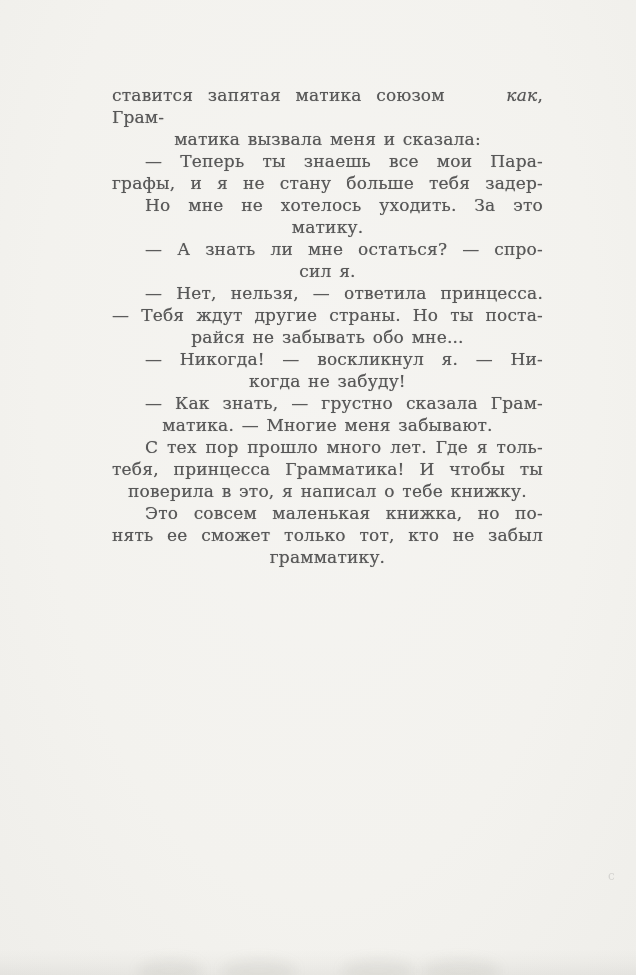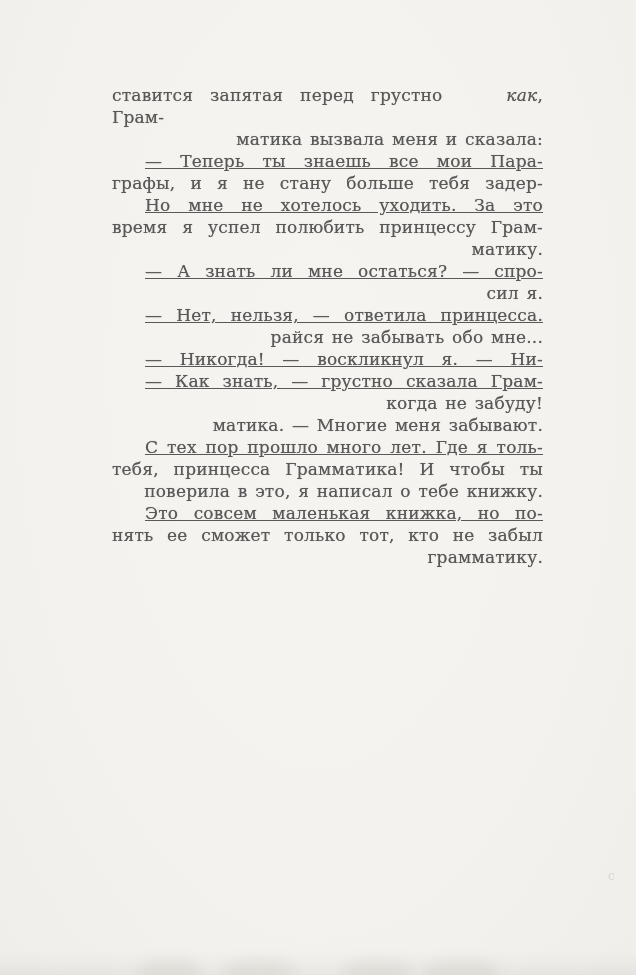--- a/index.html
+++ b/index.html
@@ -21,30 +21,29 @@
     top: 84px;
     width: 431px;
     font-size: 17px;
     line-height: 22px;
     color: #585858;
     letter-spacing: 0.2px;
     word-spacing: 0.12em;
     text-shadow: 0 0 0.7px rgba(88, 88, 88, 0.65);
   }
   .line {
-    text-align: right;
+    text-align: center;
     min-height: 22px;
   }
   .line.justify {
     text-align: justify;
     text-align-last: justify;
   }
   .line.indent {
     padding-left: 33px;
-    text-decoration: underline;
   }
   .italic {
     font-style: italic;
     margin-left: 47px;
   }
   
   .scan-shadow {
     position: absolute;
     left: 0;
     right: 0;
@@ -74,34 +73,34 @@
     font-size: 12px;
     color: #d5d4d1;
     line-height: 1;
   }
 </style>
 </head>
 <body>
 
 <div class="page">
   <div class="text-block">
-      <div class="line justify"><span>ставится запятая перед грустно </span><span class="italic">как</span><span>, Грам-</span></div>
+      <div class="line justify"><span>ставится запятая матика союзом </span><span class="italic">как</span><span>, Грам-</span></div>
       <div class="line"><span>матика вызвала меня и сказала:</span></div>
       <div class="line indent justify"><span>— Теперь ты знаешь все мои Пара-</span></div>
       <div class="line justify"><span>графы, и я не стану больше тебя задер-</span></div>
       <div class="line indent justify"><span>Но мне не хотелось уходить. За это</span></div>
-      <div class="line justify"><span>время я успел полюбить принцессу Грам-</span></div>
       <div class="line"><span>матику.</span></div>
       <div class="line indent justify"><span>— А знать ли мне остаться? — спро-</span></div>
       <div class="line"><span>сил я.</span></div>
       <div class="line indent justify"><span>— Нет, нельзя, — ответила принцесса.</span></div>
+      <div class="line justify"><span>— Тебя ждут другие страны. Но ты поста-</span></div>
       <div class="line"><span>райся не забывать обо мне...</span></div>
       <div class="line indent justify"><span>— Никогда! — воскликнул я. — Ни-</span></div>
+      <div class="line"><span>когда не забуду!</span></div>
       <div class="line indent justify"><span>— Как знать, — грустно сказала Грам-</span></div>
-      <div class="line"><span>когда не забуду!</span></div>
       <div class="line"><span>матика. — Многие меня забывают.</span></div>
       <div class="line indent justify"><span>С тех пор прошло много лет. Где я толь-</span></div>
       <div class="line justify"><span>тебя, принцесса Грамматика! И чтобы ты</span></div>
       <div class="line"><span>поверила в это, я написал о тебе книжку.</span></div>
       <div class="line indent justify"><span>Это совсем маленькая книжка, но по-</span></div>
       <div class="line justify"><span>нять ее сможет только тот, кто не забыл</span></div>
       <div class="line"><span>грамматику.</span></div>
     </div>
   <div class="scan-shadow"></div>
   <div class="scan-blob blob-1"></div>

